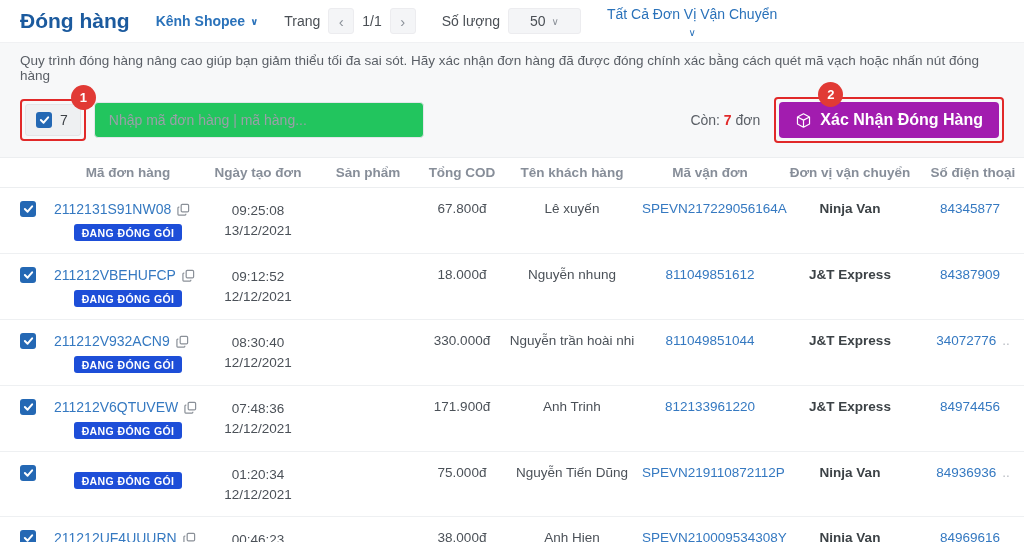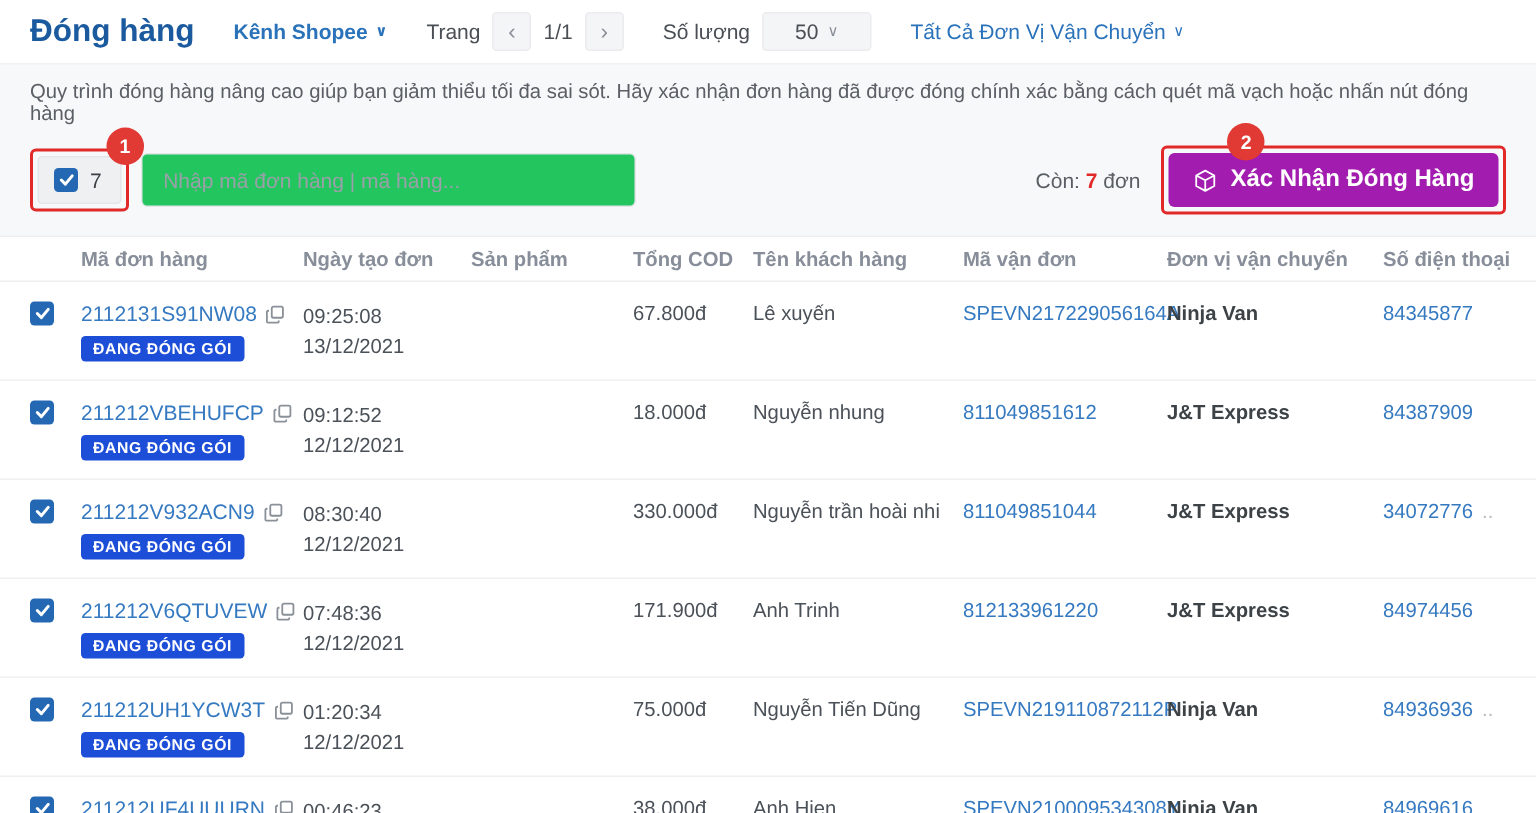--- a/index.html
+++ b/index.html
@@ -12,21 +12,21 @@
   .channel { font-size:14px; font-weight:700; color:#2a72ba; display:flex; align-items:center; gap:5px; cursor:pointer; }
   .chev { font-size:10px; line-height:1; position:relative; top:1px; }
   .top-label { font-size:14px; color:#4a4f55; }
   .pager { display:flex; align-items:center; gap:8px; }
   .pager-btn { width:26px; height:26px; background:#f4f5f7; border:1px solid #ececef; border-radius:3px;
                display:flex; align-items:center; justify-content:center; color:#8a9098; font-size:15px; cursor:pointer; }
   .pager-val { font-size:14px; color:#4a4f55; }
   .qty-box { background:#f4f5f7; border:1px solid #ececef; border-radius:3px; padding:4px 21px;
              font-size:14px; color:#4a4f55; display:flex; align-items:center; gap:6px; cursor:pointer; }
   .qty-box .chev { color:#8a9098; }
-  .carrier-filter { font-size:14px; font-weight:500; color:#2a72ba; display:flex; align-items:center; gap:5px; cursor:pointer; }
+  .carrier-filter { font-size:14px; font-weight:500; color:#2a72ba; display:flex; align-items:center; gap:5px; cursor:pointer;flex-direction:column; }
 
   
   .strip { background:#f7f8f9; border-top:1px solid #f0f1f3; }
   .notice { padding:10px 20px 2px 20px; font-size:13.5px; color:#5a5f66; }
 
   .toolbar { display:flex; align-items:center; padding:12px 20px 14px 20px; }
   .anno-box { position:relative; border:2px solid #e12929; border-radius:4px; padding:3px; }
   .anno-badge { position:absolute; width:25px; height:25px; border-radius:50%; background:#e13a35; color:#fff;
                 font-size:13px; font-weight:700; display:flex; align-items:center; justify-content:center; z-index:5; }
   .badge-1 { top:-16px; right:-12px; }
@@ -44,21 +44,21 @@
   .search-input::placeholder { color:#9aa0a8; }
 
   .toolbar-right { margin-left:auto; display:flex; align-items:center; gap:14px; }
   .remaining { font-size:14px; color:#5a5f66; }
   .remaining .red { color:#e12929; font-weight:700; }
   .confirm-btn { background:#a21caf; color:#fff; border:none; border-radius:4px; height:36px; padding:0 16px;
                  font-size:16px; font-weight:700; display:flex; align-items:center; gap:8px; cursor:pointer;
                  font-family:"Liberation Sans","DejaVu Sans",sans-serif; }
 
   
-  .grid { display:grid; grid-template-columns:34px 148px 112px 108px 80px 140px 136px 144px minmax(0,1fr); padding-left:20px; }
+  .grid { display:grid; grid-template-columns:34px 148px 112px 108px 80px 140px 136px 144px minmax(0,1fr); padding-left:20px;text-align:center; }
   .thead { height:31px; align-items:center; border-top:1px solid #eceef0; border-bottom:1px solid #eceef0; background:#fff; }
   .th { font-size:13.5px; font-weight:700; color:#878e99; white-space:nowrap; }
   .tr { border-bottom:1px solid #eef0f2; padding-top:13px; padding-bottom:12px; min-height:55px; align-items:start; }
   .td { font-size:13.5px; color:#4b5158; white-space:nowrap; }
   .link { color:#3579c1; text-decoration:none; cursor:pointer; }
   .order-line { display:flex; align-items:center; gap:6px; font-size:14px; }
   .copy-icon { display:inline-flex; cursor:pointer; color:#8a9098; }
   .status-badge { display:inline-block; margin-top:7px; background:#1d4ed8; color:#fff; font-size:10.5px;
                   font-weight:700; letter-spacing:.4px; padding:3px 8px 2px 8px; border-radius:3px; }
   .date-line { color:#4b5158; line-height:1.45; }
@@ -281,29 +281,20 @@
 
   <div class="grid tr">
     <div class="td">
       <span class="checkbox">
         <svg width="11" height="10" viewBox="0 0 12 11">
             <polyline points="2,5.5 5,8.5 10,2.5" fill="none" stroke="#fff" stroke-width="2.2" stroke-linecap="round" stroke-linejoin="round"></polyline>
           </svg>
       </span>
     </div>
     <div class="td">
-      <div class="order-line">
-        <a class="link">211212UH1YCW3T</a>
-        <span class="copy-icon">
-          <svg width="13" height="13" viewBox="0 0 14 14">
-              <rect x="4.5" y="1.5" width="8" height="8" rx="1.2" fill="none" stroke="currentColor" stroke-width="1.3"></rect>
-              <path d="M2.5 4.5 H1.8 A0.8 0.8 0 0 0 1 5.3 V12.2 A0.8 0.8 0 0 0 1.8 13 H8.7 A0.8 0.8 0 0 0 9.5 12.2 V11.5" fill="none" stroke="currentColor" stroke-width="1.3"></path>
-            </svg>
-        </span>
-      </div>
       <span class="status-badge">ĐANG ĐÓNG GÓI</span>
     </div>
     <div class="td">
       <div class="date-line">01:20:34</div>
       <div class="date-line">12/12/2021</div>
     </div>
     <div class="td"></div>
     <div class="td">75.000đ</div>
     <div class="td">Nguyễn Tiến Dũng</div>
     <div class="td"><a class="link">SPEVN219110872112P</a></div>

